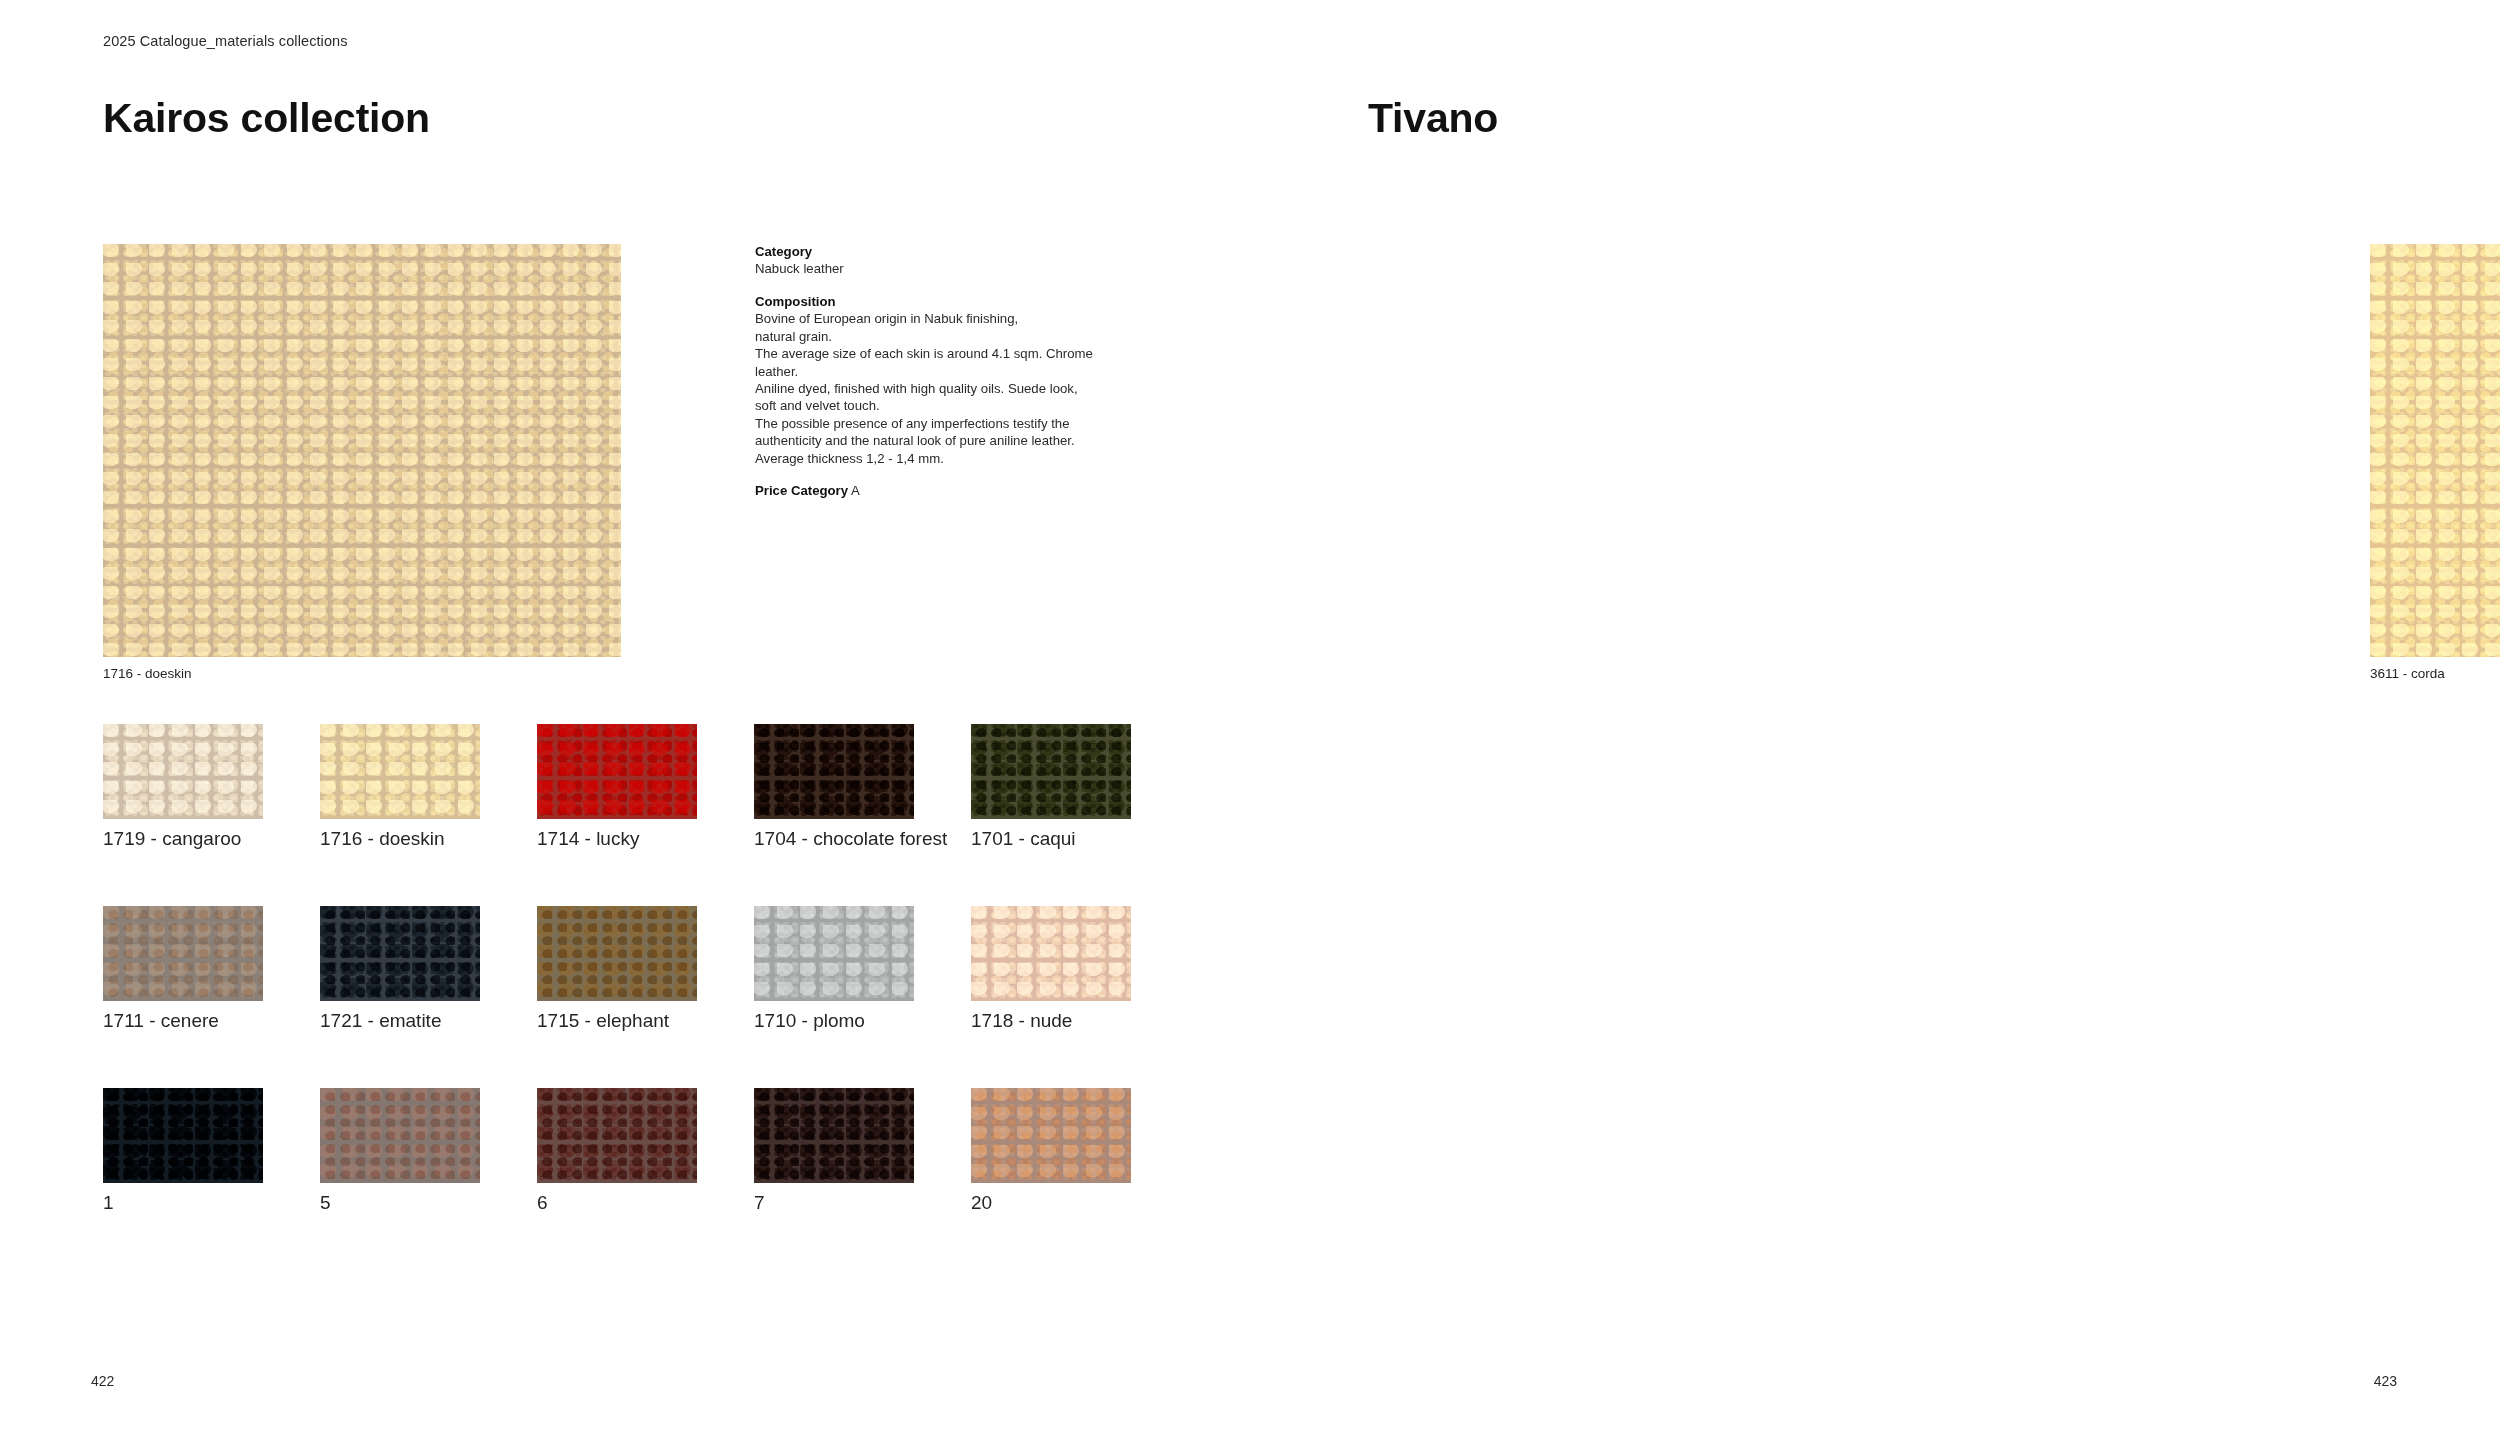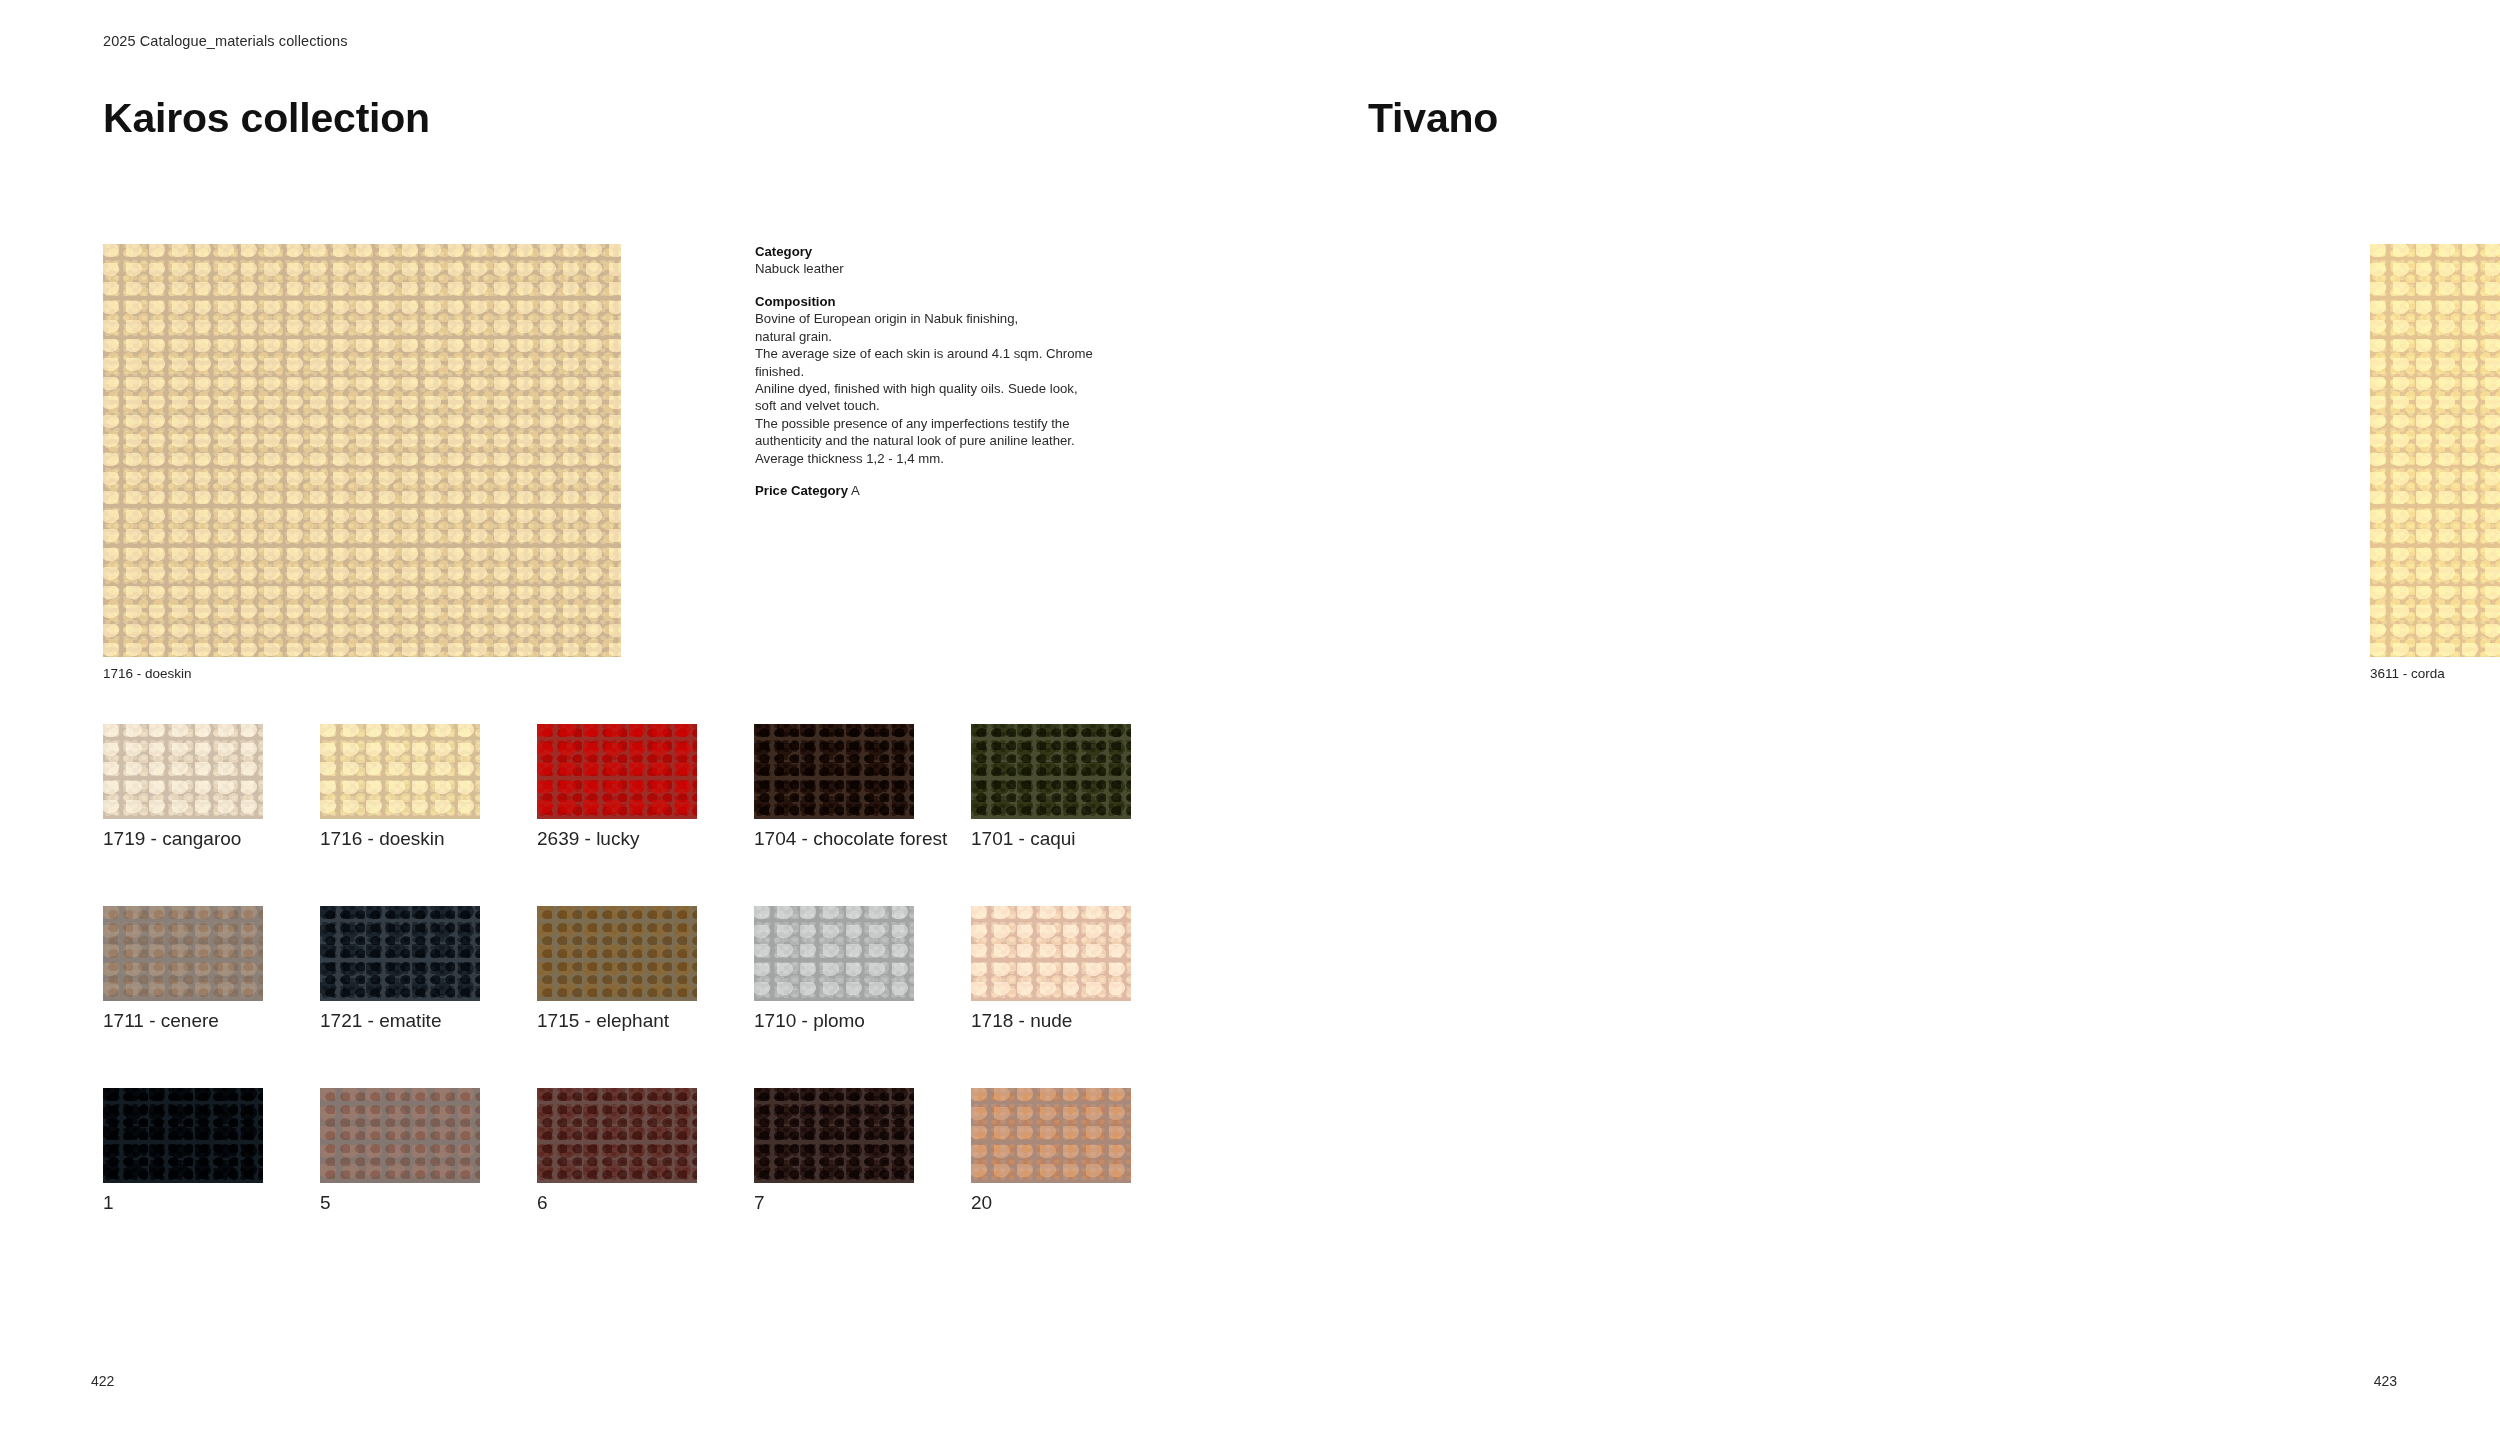--- a/index.html
+++ b/index.html
@@ -91,21 +91,21 @@
       <div class="blk">
         <span class="lbl">Category</span>
         <span>Nabuck leather</span>
       </div>
       <div class="blk">
         <span class="lbl">Composition</span>
         <div>
             <div>Bovine of European origin in Nabuk finishing,</div>
             <div>natural grain.</div>
             <div>The average size of each skin is around 4.1 sqm. Chrome</div>
-            <div>finished.</div>
+            <div>leather.</div>
             <div>Aniline dyed, finished with high quality oils. Suede look,</div>
             <div>soft and velvet touch.</div>
             <div>The possible presence of any imperfections testify the</div>
             <div>authenticity and the natural look of pure aniline leather.</div>
             <div>Average thickness 1,2 - 1,4 mm.</div>
           </div>
       </div>
       <div class="price">
         <span class="lbl">Price Category</span>
         <span>A</span>
@@ -116,21 +116,21 @@
         <div class="cell">
           <div class="swatch-img" style="background: radial-gradient(at 30% 30%, rgb(219, 203, 183) 0px, rgb(219, 203, 183) 38%, transparent 42%) 0% 0% / 23px 19px, radial-gradient(at 72% 68%, rgb(189, 173, 153) 0px, rgb(189, 173, 153) 34%, transparent 40%) 0% 0% / 15px 13px, radial-gradient(circle at 55% 20%, rgb(214, 198, 178) 0px, rgb(214, 198, 178) 30%, transparent 36%) 0% 0% / 9px 8px,  0% 0% / 100% 100% rgb(205, 189, 169); background-blend-mode: overlay, overlay, soft-light, normal;"></div>
           <div class="sw-label">1719 - cangaroo</div>
         </div>
         <div class="cell">
           <div class="swatch-img" style="background: radial-gradient(at 30% 30%, rgb(227, 203, 164) 0px, rgb(227, 203, 164) 38%, transparent 42%) 0% 0% / 23px 19px, radial-gradient(at 72% 68%, rgb(197, 173, 134) 0px, rgb(197, 173, 134) 34%, transparent 40%) 0% 0% / 15px 13px, radial-gradient(circle at 55% 20%, rgb(222, 198, 159) 0px, rgb(222, 198, 159) 30%, transparent 36%) 0% 0% / 9px 8px,  0% 0% / 100% 100% rgb(213, 189, 150); background-blend-mode: overlay, overlay, soft-light, normal;"></div>
           <div class="sw-label">1716 - doeskin</div>
         </div>
         <div class="cell">
           <div class="swatch-img" style="background: radial-gradient(at 30% 30%, rgb(172, 59, 53) 0px, rgb(172, 59, 53) 38%, transparent 42%) 0% 0% / 23px 19px, radial-gradient(at 72% 68%, rgb(142, 29, 23) 0px, rgb(142, 29, 23) 34%, transparent 40%) 0% 0% / 15px 13px, radial-gradient(circle at 55% 20%, rgb(167, 54, 48) 0px, rgb(167, 54, 48) 30%, transparent 36%) 0% 0% / 9px 8px,  0% 0% / 100% 100% rgb(158, 45, 39); background-blend-mode: overlay, overlay, soft-light, normal;"></div>
-          <div class="sw-label">2639 - lucky</div>
+          <div class="sw-label">1714 - lucky</div>
         </div>
         <div class="cell">
           <div class="swatch-img" style="background: radial-gradient(at 30% 30%, rgb(75, 56, 46) 0px, rgb(75, 56, 46) 38%, transparent 42%) 0% 0% / 23px 19px, radial-gradient(at 72% 68%, rgb(45, 26, 16) 0px, rgb(45, 26, 16) 34%, transparent 40%) 0% 0% / 15px 13px, radial-gradient(circle at 55% 20%, rgb(70, 51, 41) 0px, rgb(70, 51, 41) 30%, transparent 36%) 0% 0% / 9px 8px,  0% 0% / 100% 100% rgb(61, 42, 32); background-blend-mode: overlay, overlay, soft-light, normal;"></div>
           <div class="sw-label">1704 - chocolate forest</div>
         </div>
         <div class="cell">
           <div class="swatch-img" style="background: radial-gradient(at 30% 30%, rgb(87, 90, 62) 0px, rgb(87, 90, 62) 38%, transparent 42%) 0% 0% / 23px 19px, radial-gradient(at 72% 68%, rgb(57, 60, 32) 0px, rgb(57, 60, 32) 34%, transparent 40%) 0% 0% / 15px 13px, radial-gradient(circle at 55% 20%, rgb(82, 85, 57) 0px, rgb(82, 85, 57) 30%, transparent 36%) 0% 0% / 9px 8px,  0% 0% / 100% 100% rgb(73, 76, 48); background-blend-mode: overlay, overlay, soft-light, normal;"></div>
           <div class="sw-label">1701 - caqui</div>
         </div>
         <div class="cell">

